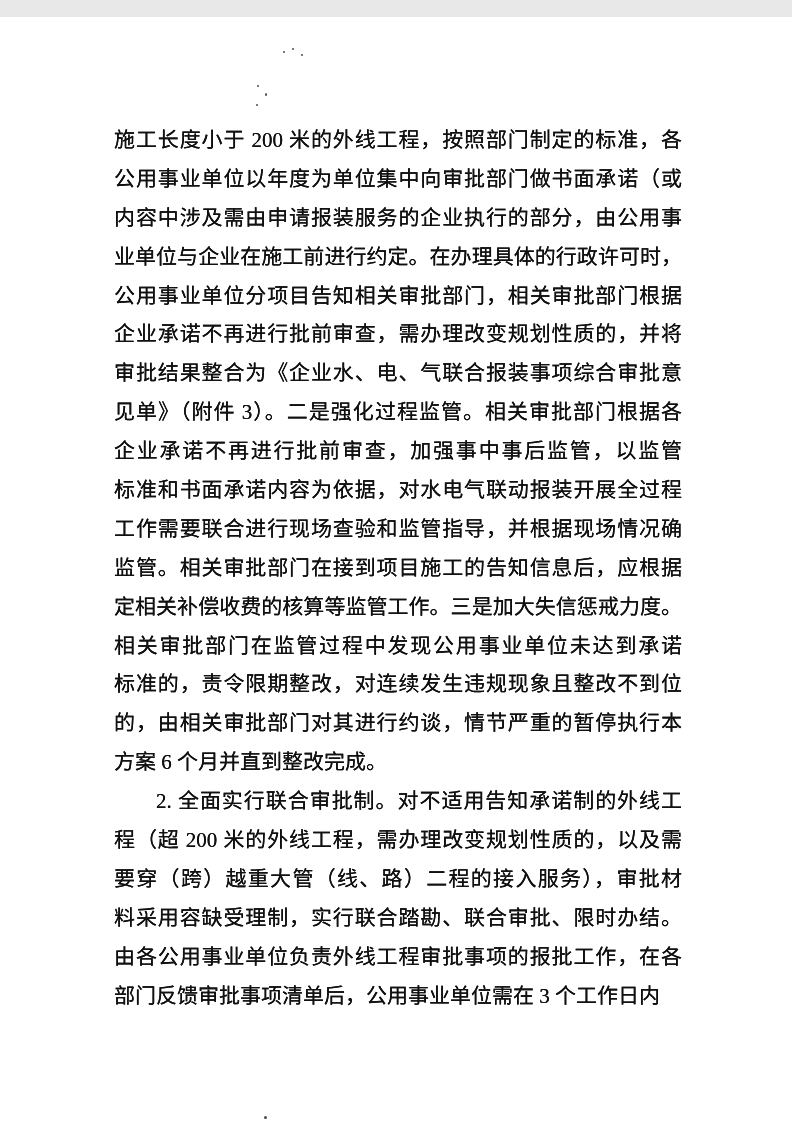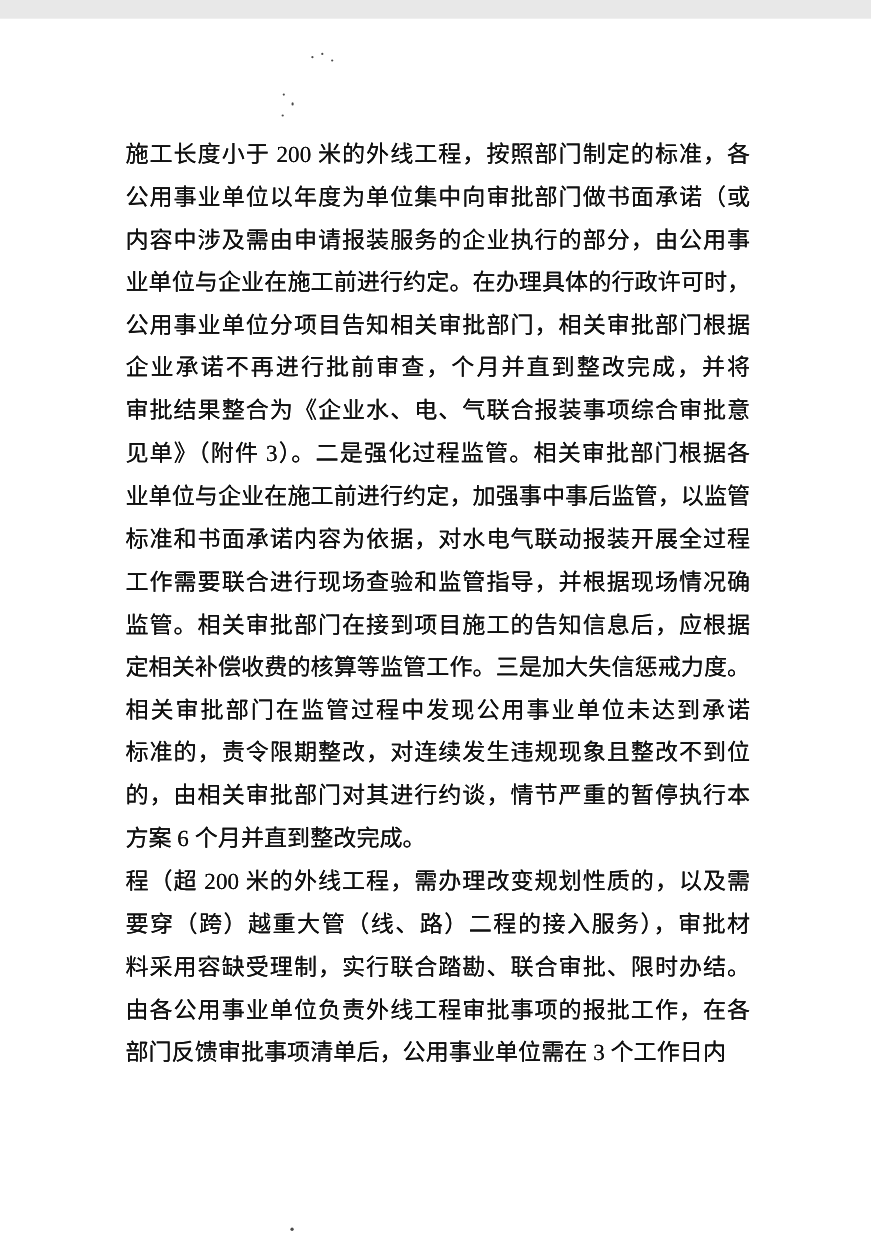--- a/index.html
+++ b/index.html
@@ -69,32 +69,33 @@
   <div class="speckle sp5"></div>
   <div class="speckle sp6"></div>
   <div class="speckle sp7"></div>
 
   <div class="text-block">
     <div class="line">施工长度小于 200 米的外线工程，按照部门制定的标准，各</div>
     <div class="line">公用事业单位以年度为单位集中向审批部门做书面承诺（或</div>
     <div class="line">内容中涉及需由申请报装服务的企业执行的部分，由公用事</div>
     <div class="line">业单位与企业在施工前进行约定。在办理具体的行政许可时，</div>
     <div class="line">公用事业单位分项目告知相关审批部门，相关审批部门根据</div>
-    <div class="line">企业承诺不再进行批前审查，个月并直到整改完成，并将</div>
+    <div class="line">企业承诺不再进行批前审查，需办理改变规划性质的，并将</div>
     <div class="line">审批结果整合为《企业水、电、气联合报装事项综合审批意</div>
     <div class="line">见单》（附件 3）。二是强化过程监管。相关审批部门根据各</div>
-    <div class="line">业单位与企业在施工前进行约定，加强事中事后监管，以监管</div>
+    <div class="line">企业承诺不再进行批前审查，加强事中事后监管，以监管</div>
     <div class="line">标准和书面承诺内容为依据，对水电气联动报装开展全过程</div>
     <div class="line">工作需要联合进行现场查验和监管指导，并根据现场情况确</div>
     <div class="line">监管。相关审批部门在接到项目施工的告知信息后，应根据</div>
     <div class="line">定相关补偿收费的核算等监管工作。三是加大失信惩戒力度。</div>
     <div class="line">相关审批部门在监管过程中发现公用事业单位未达到承诺</div>
     <div class="line">标准的，责令限期整改，对连续发生违规现象且整改不到位</div>
     <div class="line">的，由相关审批部门对其进行约谈，情节严重的暂停执行本</div>
     <div class="line para-end">方案 6 个月并直到整改完成。</div>
+    <div class="line indent">2. 全面实行联合审批制。对不适用告知承诺制的外线工</div>
     <div class="line">程（超 200 米的外线工程，需办理改变规划性质的，以及需</div>
     <div class="line">要穿（跨）越重大管（线、路）二程的接入服务），审批材</div>
     <div class="line">料采用容缺受理制，实行联合踏勘、联合审批、限时办结。</div>
     <div class="line">由各公用事业单位负责外线工程审批事项的报批工作，在各</div>
     <div class="line para-end">部门反馈审批事项清单后，公用事业单位需在 3 个工作日内</div>
   </div>
 
 </div>
 
 </body></html>

